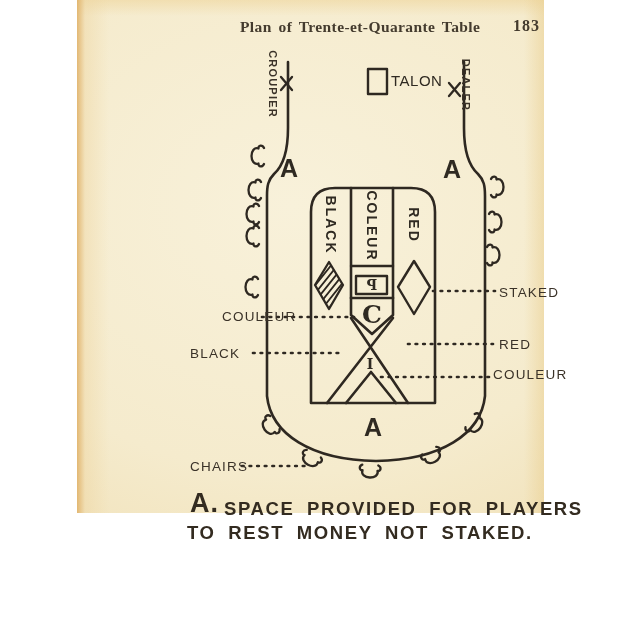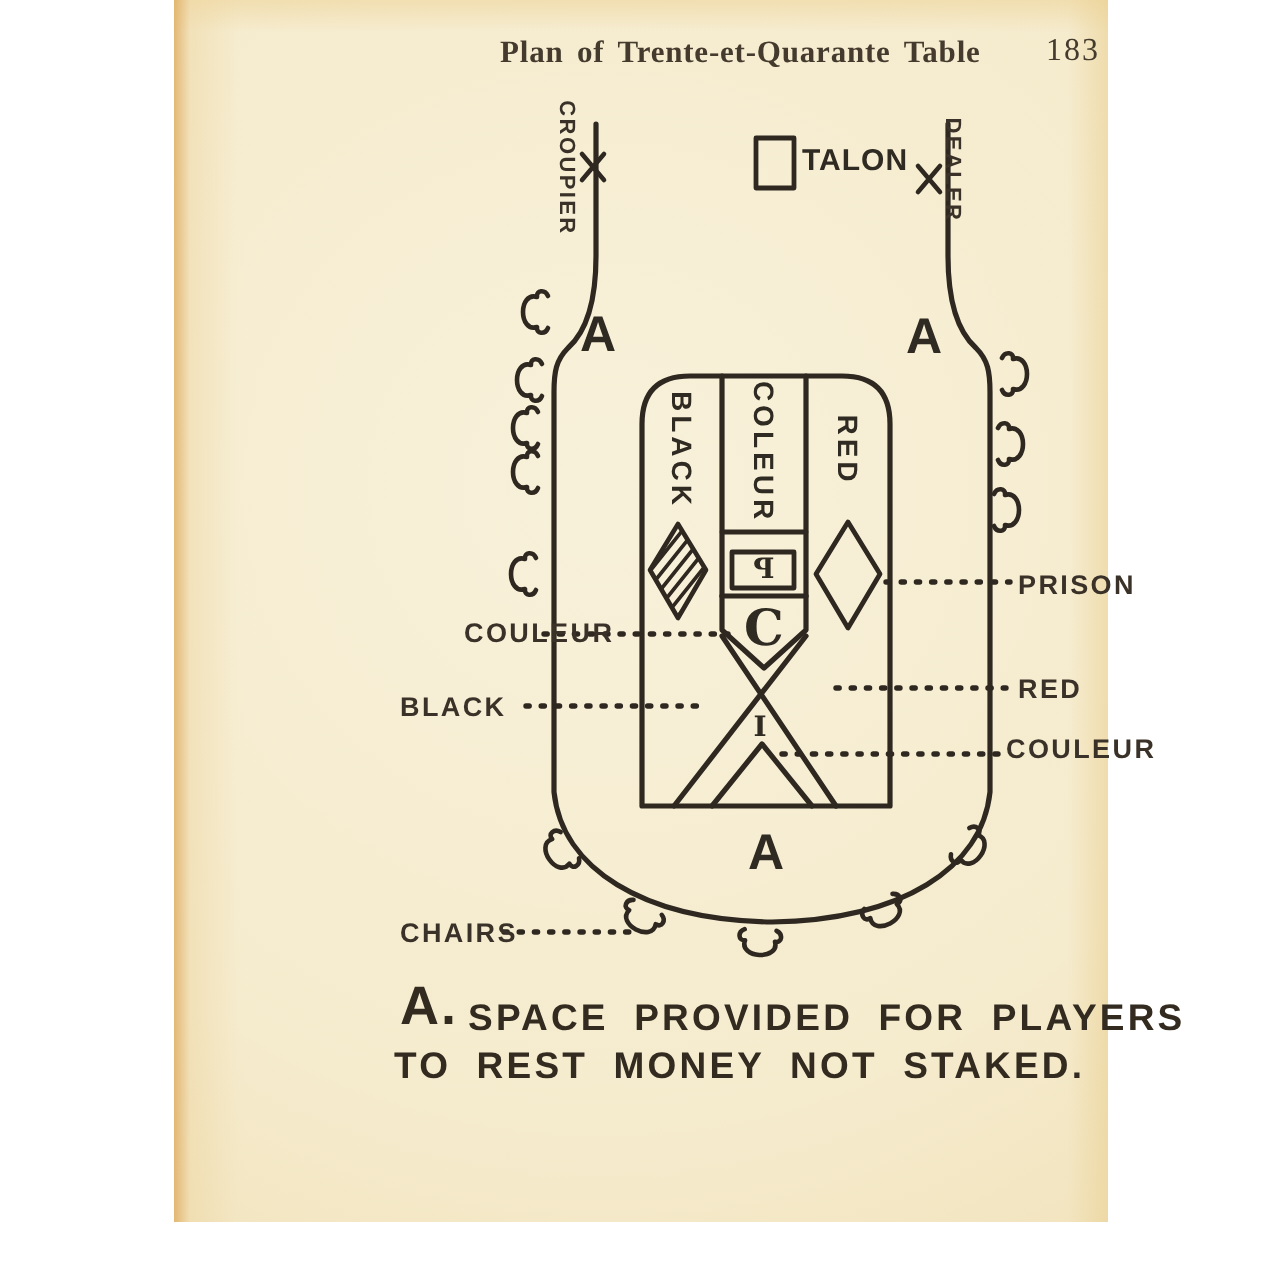--- a/index.html
+++ b/index.html
@@ -1,37 +1,37 @@
 <!DOCTYPE html>
 <html><head>
 <meta charset="utf-8">
 <style>
   html,body{margin:0;padding:0;}
   .screen{position:relative;width:640px;height:640px;background:#ffffff;overflow:hidden;
           font-family:"Liberation Sans",sans-serif;}
-  .page{position:absolute;left:87px;top:0;width:467px;height:611px;
+  .page{position:absolute;left:77px;top:0;width:467px;height:513px;
     background:
       linear-gradient(90deg, rgba(223,175,100,0.85) 0px, rgba(238,213,160,0.45) 8px, rgba(246,236,208,0) 32px),
       linear-gradient(270deg, rgba(233,205,140,0.5) 0px, rgba(246,236,208,0) 20px),
       linear-gradient(180deg, rgba(236,206,140,0.45) 0px, rgba(246,236,208,0) 16px),
       radial-gradient(130% 95% at 46% 40%, #f8f1da 0%, #f5ebcd 55%, #f1e2ba 82%, #ead5a0 100%);
   }
   svg.linework{position:absolute;left:0;top:0;}
-  .hlabel{position:absolute;white-space:nowrap;color:#3a3228;font-weight:bold;
+  .hlabel{position:absolute;white-space:nowrap;color:#3a3228;font-weight:normal;
           font-size:13.5px;letter-spacing:1.2px;}
   .vlabel{position:absolute;white-space:nowrap;color:#3a3228;font-weight:bold;
           transform:translate(-50%,-50%) rotate(90deg);}
   .letter{position:absolute;transform:translate(-50%,-50%);color:#2f2a22;font-weight:bold;}
   .serifletter{font-family:"DejaVu Serif",serif;}
   .mirrored{transform:translate(-50%,-50%) scaleX(-1);}
   .header-title{position:absolute;left:163px;top:18px;white-space:nowrap;
     font-family:"Liberation Serif",serif;font-weight:bold;font-size:15.5px;
     color:#443b2e;letter-spacing:0.4px;word-spacing:2.5px;}
   .page-number{position:absolute;left:436px;top:17px;font-family:"Liberation Serif",serif;
-    font-weight:normal;font-size:16px;color:#443b2e;letter-spacing:1px;}
+    font-weight:bold;font-size:16px;color:#443b2e;letter-spacing:1px;}
   .big-a{font-size:25px;letter-spacing:0;}
   .caption{position:absolute;color:#332b20;font-weight:bold;white-space:nowrap;}
   .caption-marker{left:113px;top:488px;font-size:27px;letter-spacing:1px;}
   .caption-l1{left:147px;top:498px;font-size:18.5px;letter-spacing:1.6px;word-spacing:6px;}
   .caption-l2{left:110px;top:522px;font-size:18.5px;letter-spacing:1.6px;word-spacing:6px;}
 </style>
 </head>
 <body>
 
 <div class="screen">
@@ -119,21 +119,21 @@
     <span class="vlabel" style="left:254px;top:225px;font-size:14px;letter-spacing:2px;color:#2f2a22;">BLACK</span>
     <span class="vlabel" style="left:295px;top:226px;font-size:14px;letter-spacing:2px;color:#2f2a22;">COLEUR</span>
     <span class="vlabel" style="left:337px;top:225px;font-size:14px;letter-spacing:2px;color:#2f2a22;">RED</span>
 
     <span class="letter serifletter mirrored" style="left:295px;top:285px;font-size:14px;">P</span>
     <span class="letter serifletter" style="left:295px;top:314px;font-size:25px;">C</span>
     <span class="letter serifletter" style="left:293px;top:364px;font-size:14px;">I</span>
 
     <span class="hlabel" style="left:113px;top:309px;margin-left:32px;">COULEUR</span>
     <span class="hlabel" style="left:113px;top:346px;">BLACK</span>
-    <span class="hlabel" style="left:422px;top:285px;">PRISON</span>
+    <span class="hlabel" style="left:422px;top:285px;">STAKED</span>
     <span class="hlabel" style="left:422px;top:337px;">RED</span>
     <span class="hlabel" style="left:416px;top:367px;">COULEUR</span>
     <span class="hlabel" style="left:113px;top:459px;">CHAIRS</span>
 
     <span class="caption caption-marker">A.</span>
     <span class="caption caption-l2">TO REST MONEY NOT STAKED.</span>
     <span class="caption caption-l1">SPACE PROVIDED FOR PLAYERS</span>
 
   </div>
 </div>

